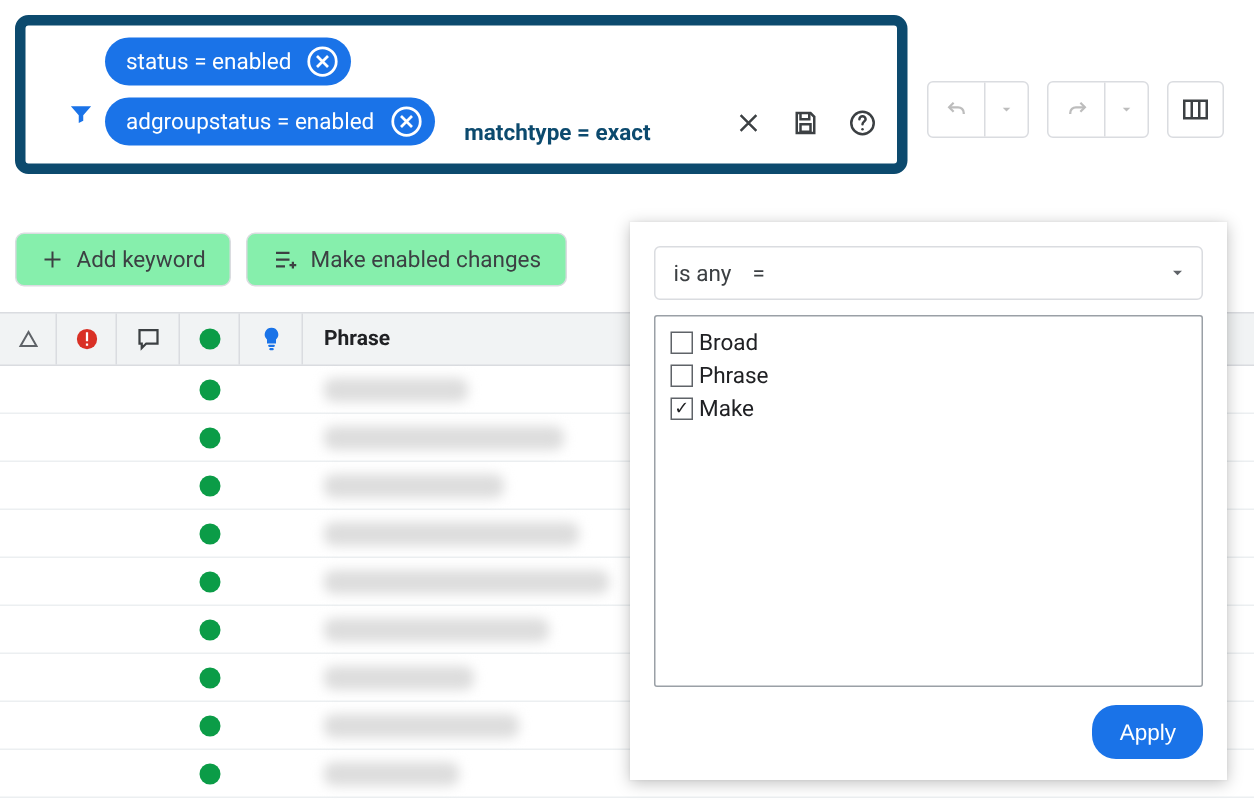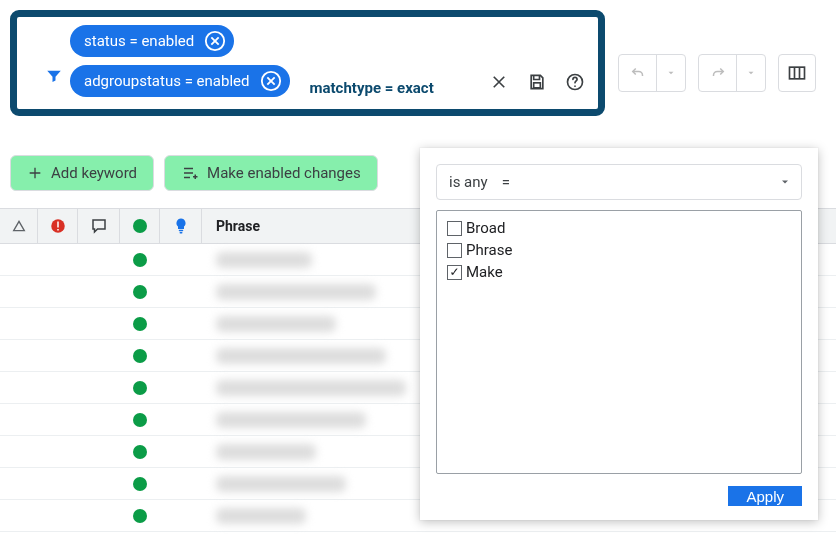--- a/index.html
+++ b/index.html
@@ -126,22 +126,22 @@
     border:1px solid #9aa0a6; border-radius:2px;
     padding:8px 10px;
     display:flex; flex-direction:column; gap:4px;
     overflow:auto;
   }
   .opt{display:flex; align-items:center; gap:4px; font-size:15px;}
   .cb{width:15px;height:15px;border:1.5px solid #5f6368;display:flex;align-items:center;justify-content:center;}
   .cb.checked::after{content:"✓"; font-size:12px; line-height:1; color:#202124;}
   .dd-footer{display:flex; justify-content:flex-end; margin-top:12px;}
   .apply-btn{
-    background:#1a73e8; color:#fff; border:none; border-radius:0;
-    height:20px; padding:0 18px; font-size:15px; cursor:pointer;
+    background:#1a73e8; color:#fff; border:none; border-radius:16px;
+    height:36px; padding:0 18px; font-size:15px; cursor:pointer;
   }
   svg { display:block; }
 </style>
 </head>
 <body>
 
 <div class="filter-bar">
   <div class="funnel-col">
     <svg class="funnel" viewBox="0 0 24 24" fill="#1a73e8">
         <path d="M3 5h18l-7 8v5l-4 2v-7L3 5z"></path>

